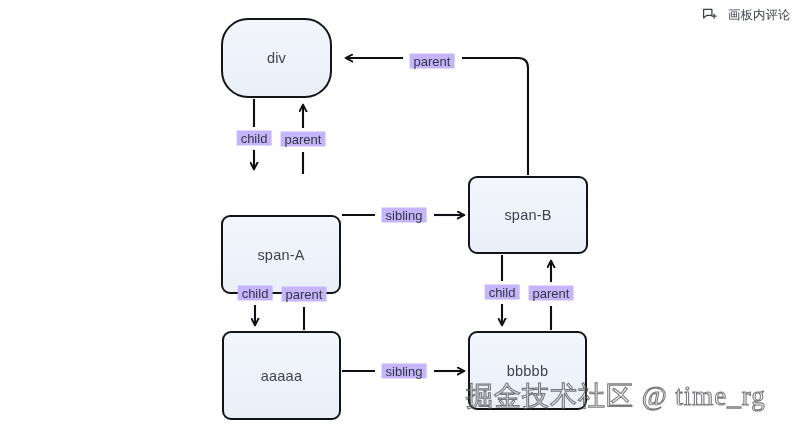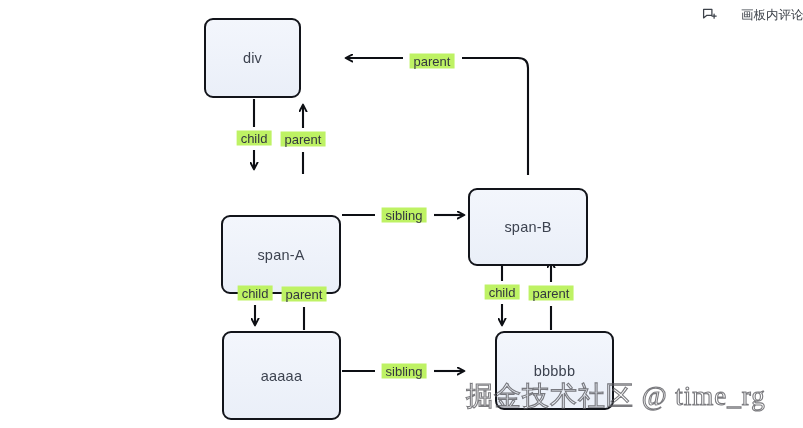--- a/index.html
+++ b/index.html
@@ -15,21 +15,21 @@
     overflow: hidden;
     font-family: "Liberation Sans", "DejaVu Sans", sans-serif;
   }
   
   .comment-chip {
     position: absolute;
     top: 7px;
     left: 702px;
     display: flex;
     align-items: center;
-    gap: 23px;
+    gap: 10px;
     color: #3c4149;
     font-size: 12.5px;
     line-height: 1;
     white-space: nowrap;
   }
   .comment-chip .icon {
     display: inline-flex;
     width: 16px;
     height: 16px;
     align-items: center;
@@ -63,21 +63,21 @@
     fill: none;
     stroke-linecap: butt;
   }
   
   .edge-label {
     position: absolute;
     color: #33373f;
     font-size: 13px;
     line-height: 1;
     white-space: nowrap;
-    background: #bef264;
+    background: #c4b5fd;
     padding: 1px 4px;
     transform: translate(-50%, -50%);
   }
   
   .watermark {
     position: absolute;
     left: 466px;
     top: 371px;
     font-size: 27px;
     line-height: 1;
@@ -151,33 +151,33 @@
       <line class="edge-line" x1="502" y1="255" x2="502" y2="281"></line>
       <line class="edge-line" x1="502" y1="304" x2="502" y2="325" marker-end="url(#ah)"></line>
     </g>
 
     <g>
       <line class="edge-line" x1="551" y1="330" x2="551" y2="306"></line>
       <line class="edge-line" x1="551" y1="282" x2="551" y2="261" marker-end="url(#ah)"></line>
     </g>
   </svg>
 
-  <div class="node" style="left:204px; top:18px;  width:97px; height:80px;">
+  <div class="node" style="left:221px; top:18px;  width:111px; height:80px;border-radius:27px;">
     <span>div</span>
   </div>
   <div class="node" style="left:221px; top:175px; width:120px; height:79px;margin-top:40px;">
     <span>span-A</span>
   </div>
-  <div class="node" style="left:468px; top:176px; width:120px; height:78px;margin-top:12px;">
+  <div class="node" style="left:468px; top:176px; width:120px; height:78px;">
     <span>span-B</span>
   </div>
   <div class="node" style="left:222px; top:331px; width:119px; height:89px;">
     <span>aaaaa</span>
   </div>
-  <div class="node" style="left:468px; top:331px; width:119px; height:79px;margin-left:27px;">
+  <div class="node" style="left:468px; top:331px; width:119px; height:79px;">
     <span>bbbbb</span>
   </div>
 
   <div class="edge-label" style="left:254px; top:138px;">child</div>
   <div class="edge-label" style="left:303px; top:139px;">parent</div>
   <div class="edge-label" style="left:404px; top:215px;">sibling</div>
   <div class="edge-label" style="left:432px; top:61px;">parent</div>
   <div class="edge-label" style="left:255px; top:293px;">child</div>
   <div class="edge-label" style="left:304px; top:294px;">parent</div>
   <div class="edge-label" style="left:404px; top:371px;">sibling</div>

